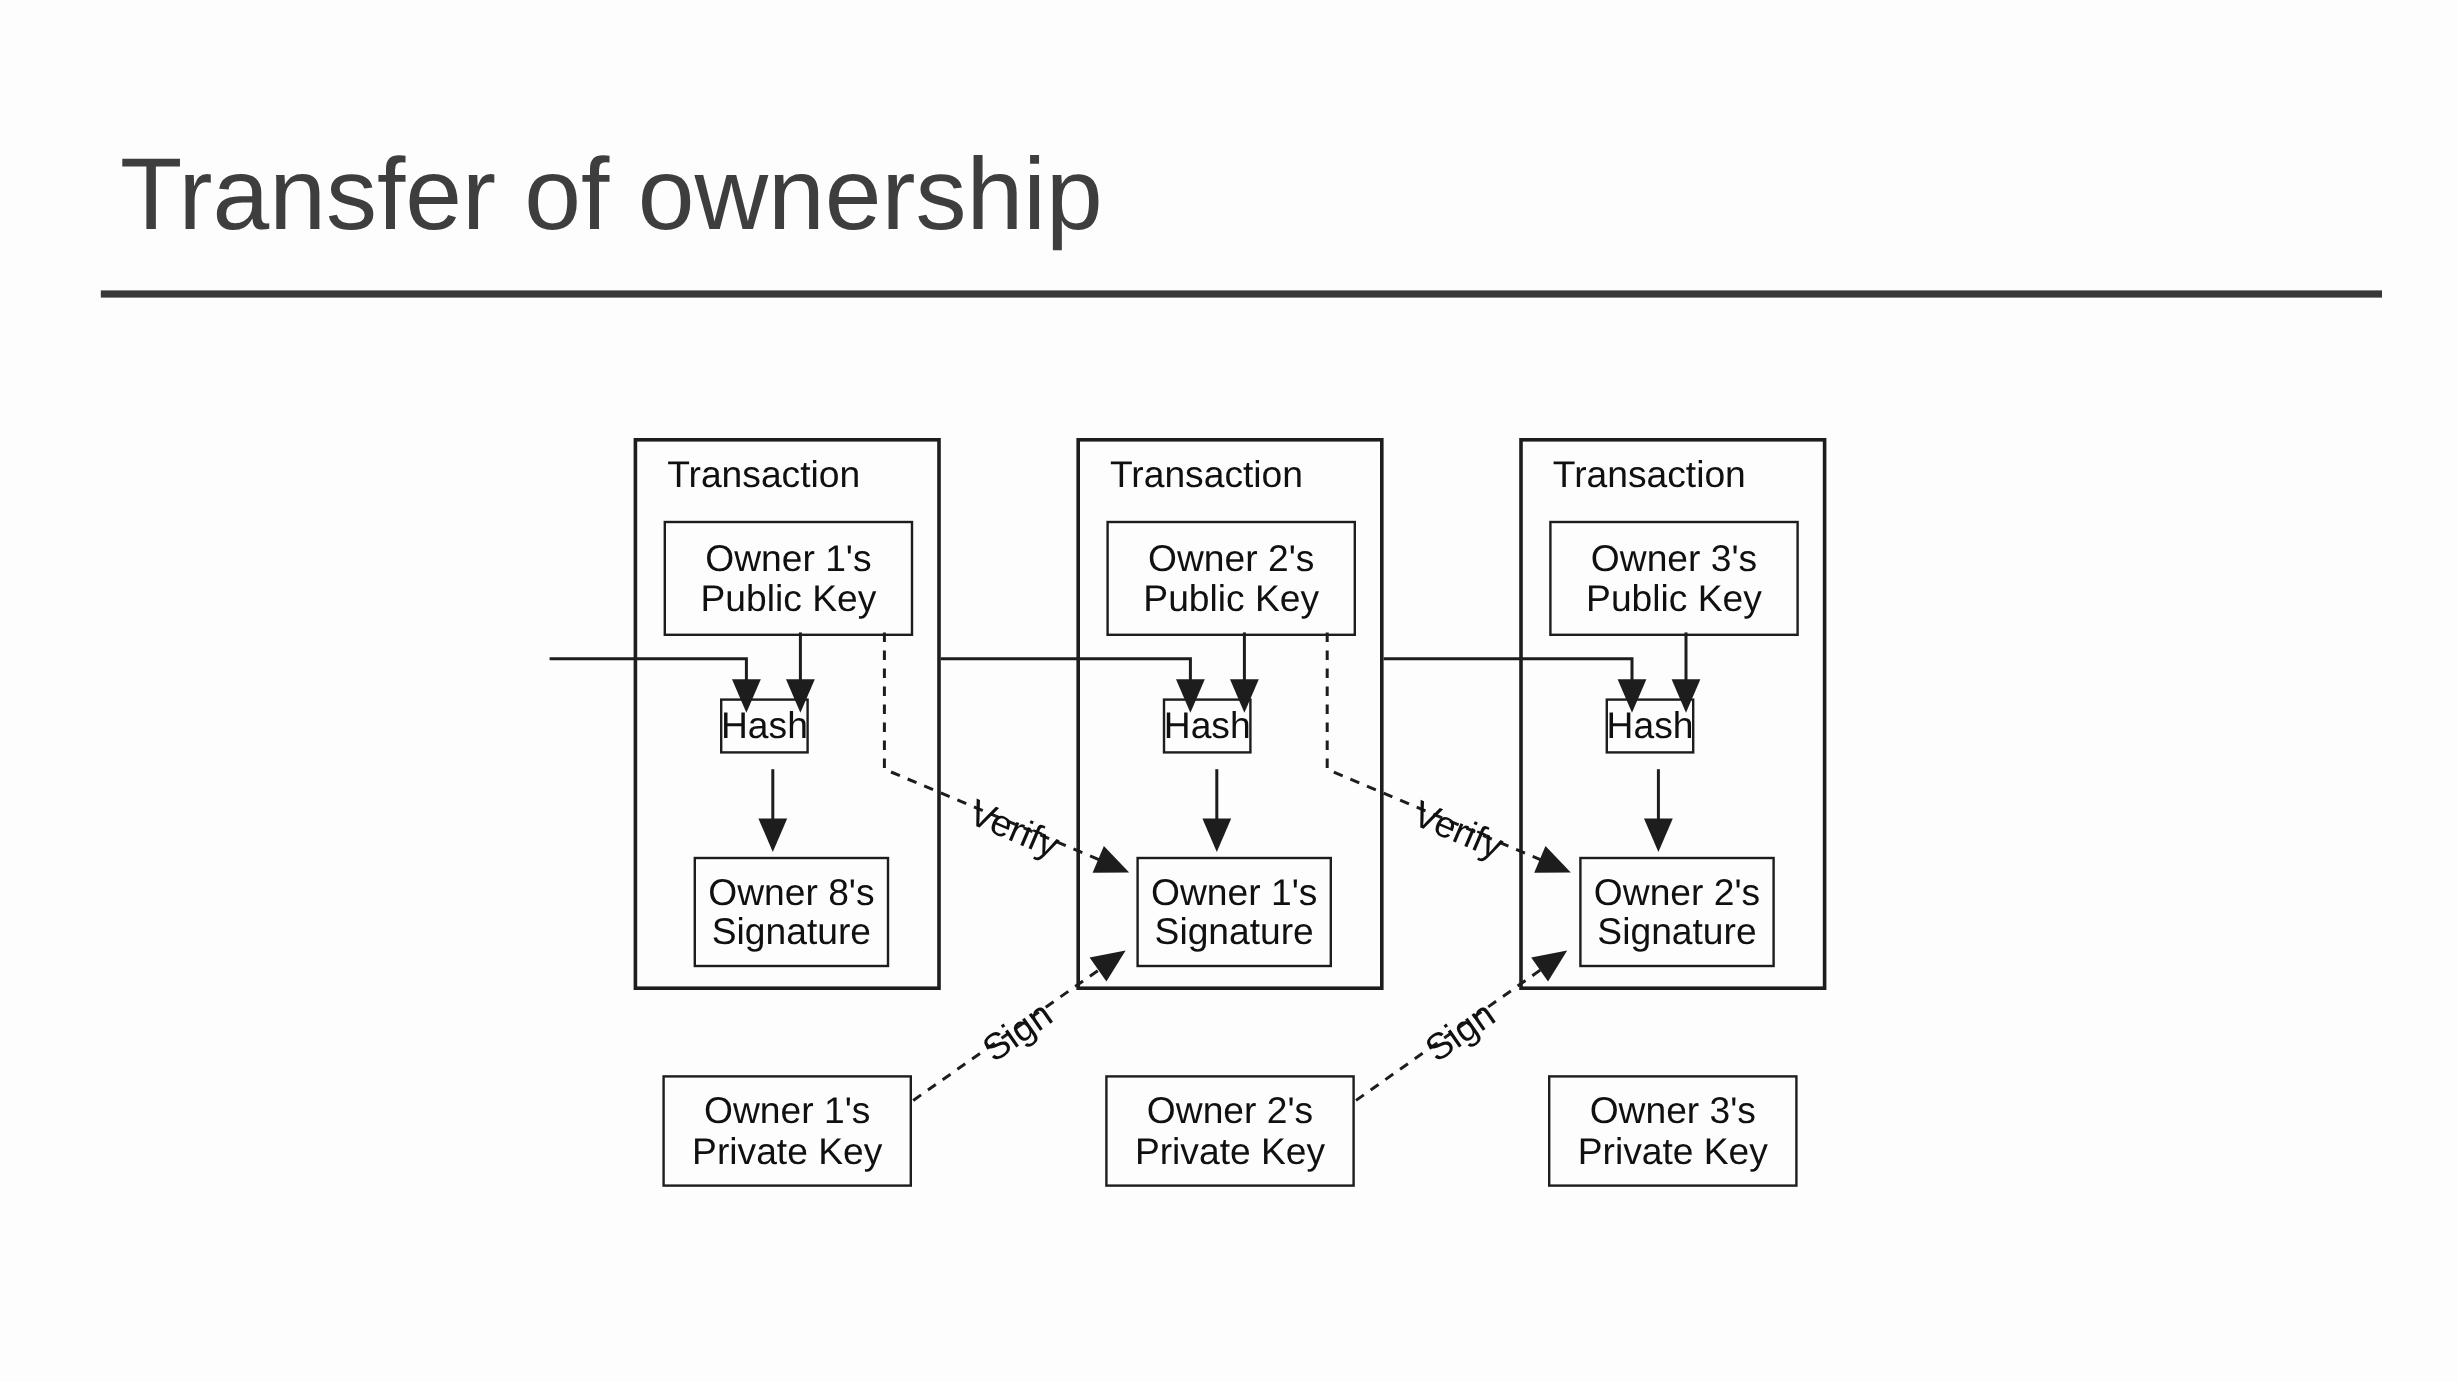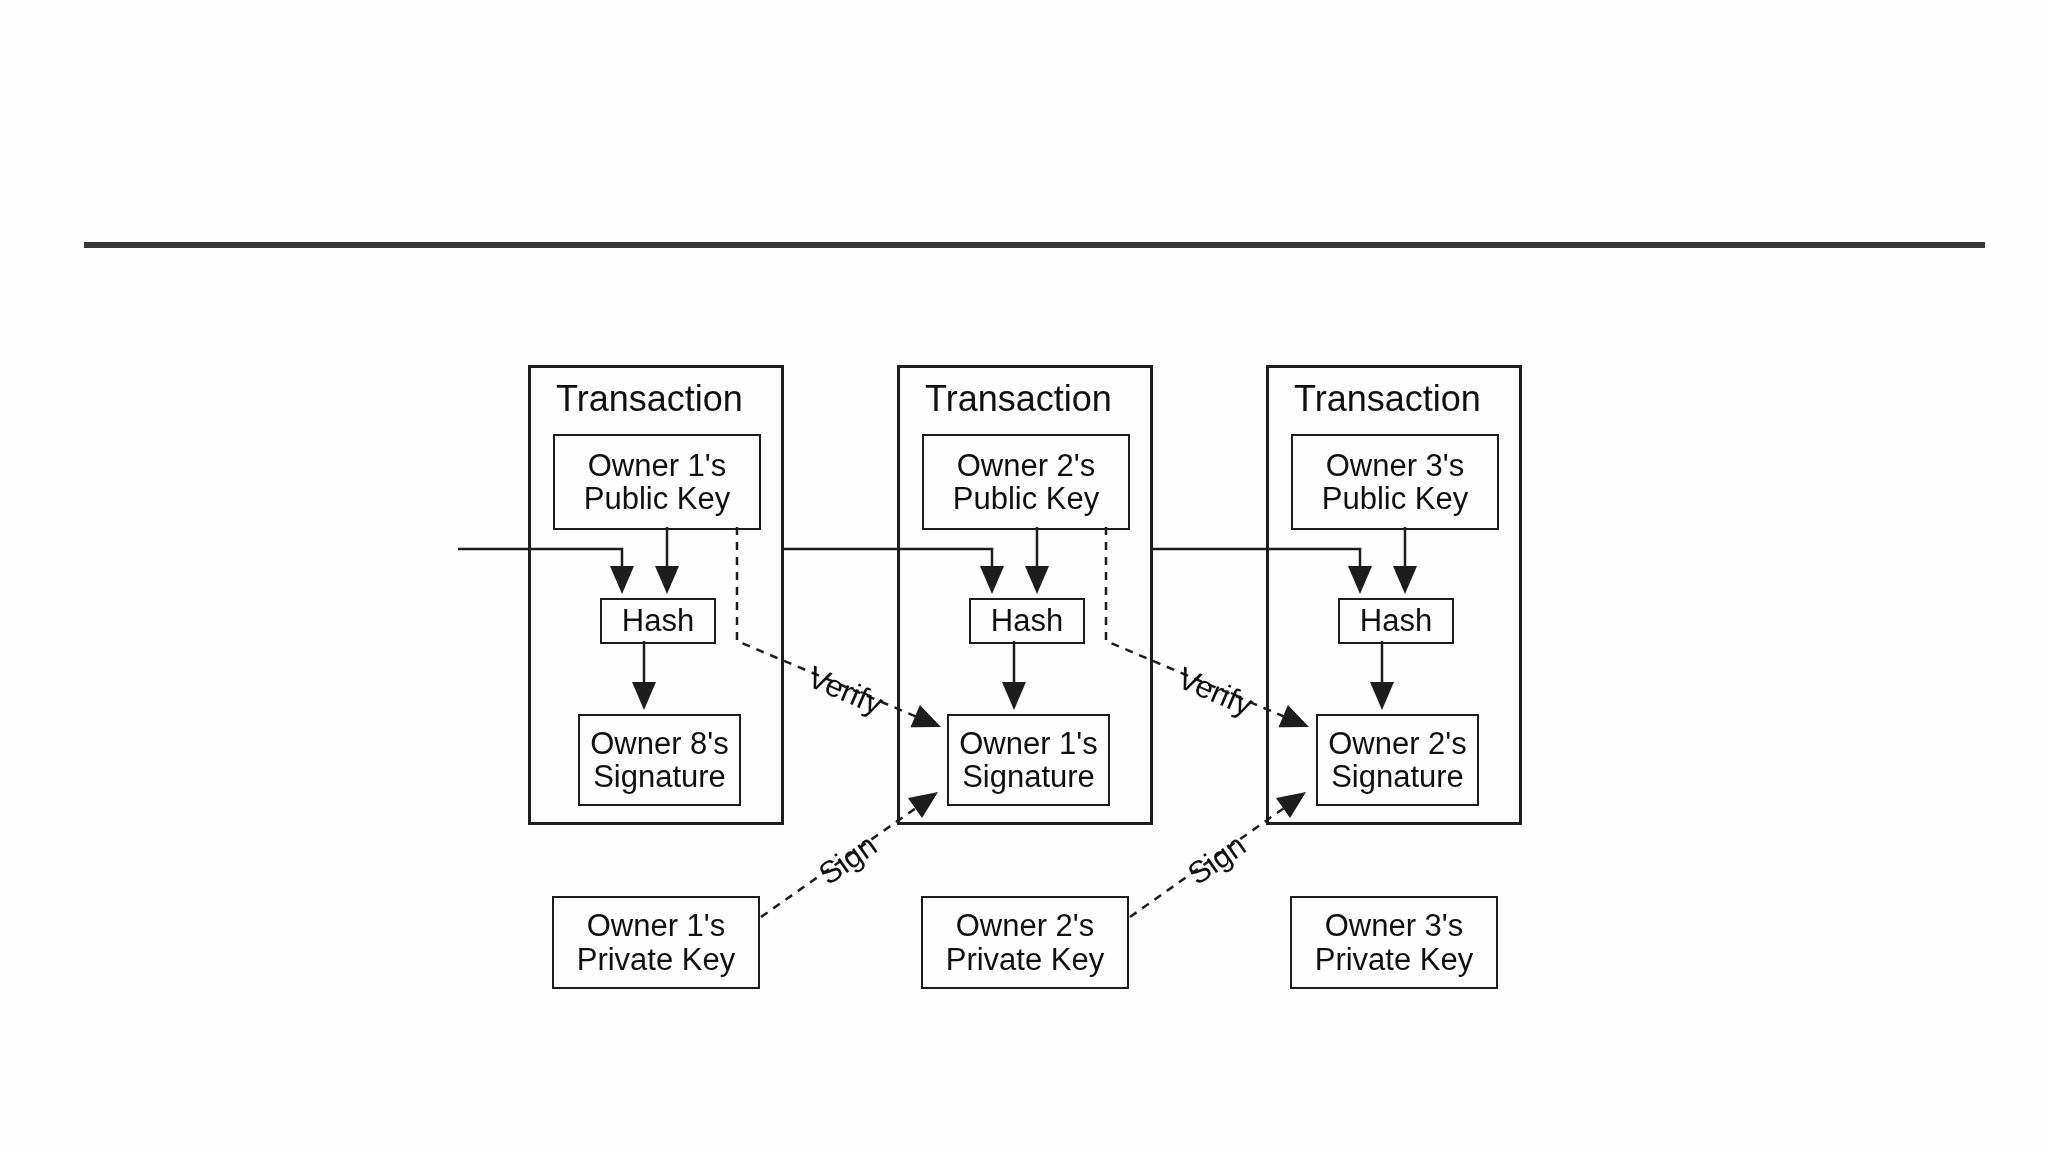--- a/index.html
+++ b/index.html
@@ -19,43 +19,44 @@
     width:1901px; height:6px; background:#383838;
   }
   .wires { position:absolute; left:0; top:0; pointer-events:none; }
 
   .tx {
     position:absolute; width:256px; height:460px;
     border:3px solid #1d1d1d; box-sizing:border-box;
   }
   .tx-label {
     position:absolute; left:25px; top:10px;
-    font-size:36px; color:#101010; white-space:nowrap;
+    font-size:31px; color:#101010; white-space:nowrap;
   }
   .node {
     position:absolute; box-sizing:border-box;
     border:2.5px solid #1d1d1d; background:transparent;
     display:flex; flex-direction:column; align-items:center; justify-content:center;
     text-align:center; font-size:31px; line-height:1.07; color:#101010;
   }
   .pk   { left:22px; top:66px;  width:208px; height:96px; }
-  .hash { left:69px; top:230px; width:116px;  height:46px; }
+  .hash { left:69px; top:214px; width:74px;  height:46px; }
   .sig  { left:47px; top:346px; width:163px; height:92px; }
   .priv { width:208px; height:93px; }
 
   .edge-label {
     position:absolute; font-size:31px; color:#101010; white-space:nowrap;
     transform:translate(-50%,-50%) rotate(var(--rot));
   }
 </style>
 </head>
 <body>
 
 <div class="slide">
 
+  <h1 class="title">Transfer of ownership</h1>
   <div class="rule"></div>
 
   <svg class="wires" width="2048" height="1152" viewBox="0 0 2048 1152">
     <g stroke="#1d1d1d" stroke-width="2.5" fill="none">
       <path d="M458,549 H622 V568"></path>
       <path d="M667,527 V568"></path>
       <path d="M644,641 V684"></path>
       <path d="M784,549 H992 V568"></path>
       <path d="M1037,527 V568"></path>
       <path d="M1014,641 V684"></path>

